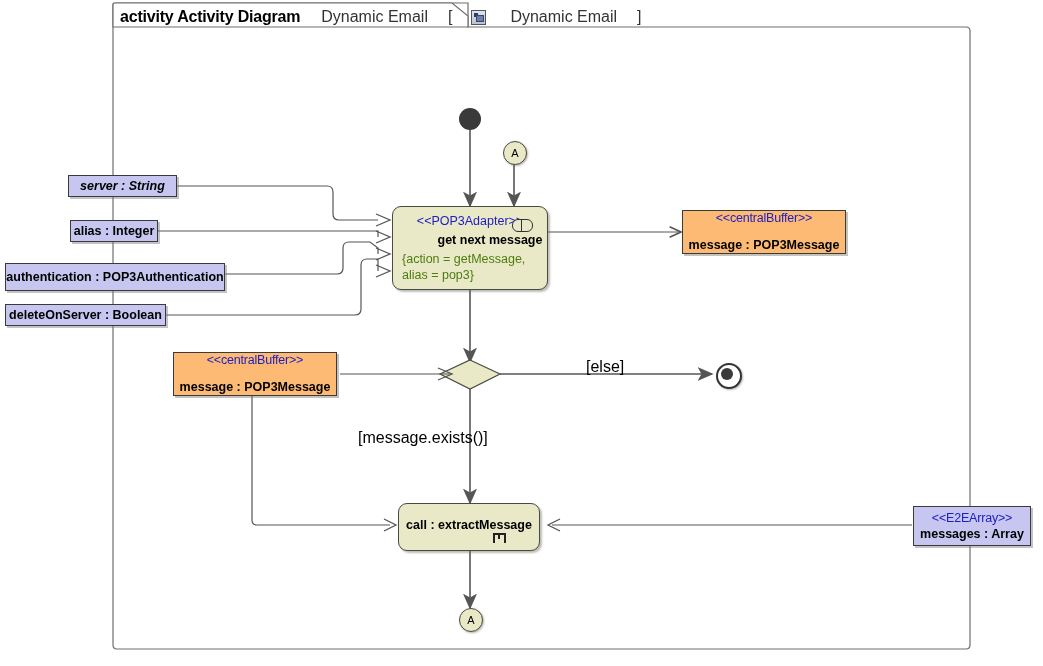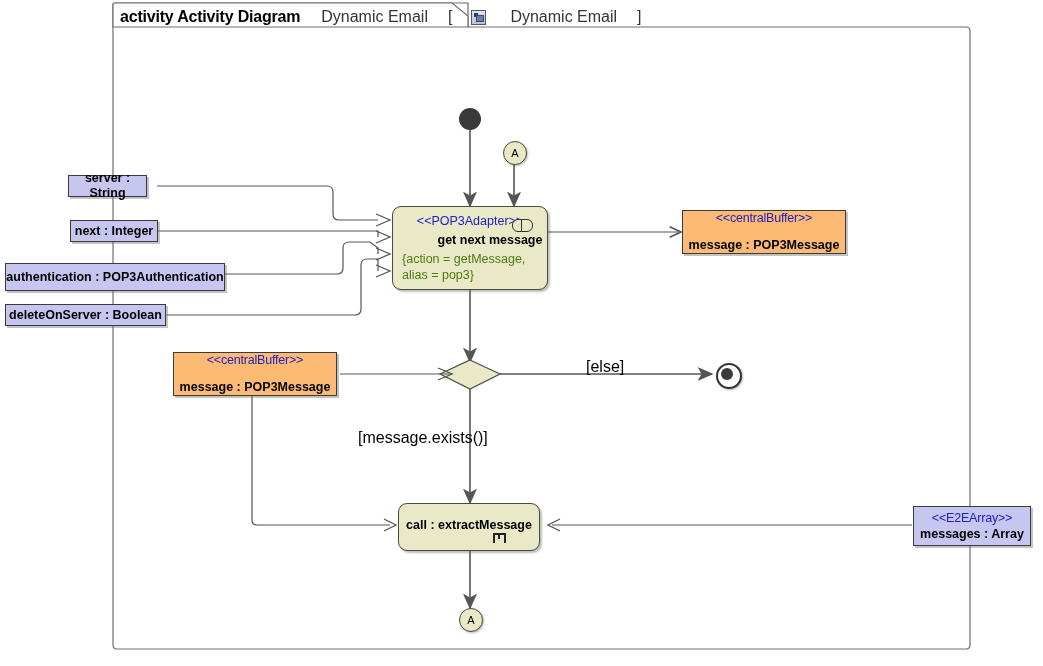--- a/index.html
+++ b/index.html
@@ -321,26 +321,26 @@
 
 <div class="uml-box param" style="left:913px; top:506px; width:118px; height:40px;">
   <div class="stereo">&lt;&lt;E2EArray&gt;&gt;</div>
   <div class="nm-bold" style="margin-top:1px;">messages : Array</div>
 </div>
 
 <div class="conn-circle" style="left:459px; top:608px;">
   <span>A</span>
 </div>
 
-<div class="uml-box param" style="left:68px; top:175px; width:79px; height:22px;">
+<div class="uml-box param" style="left:68px; top:175px; width:109px; height:22px;font-style:italic;">
   <div class="nm-bold">server : String</div>
 </div>
 
 <div class="uml-box param" style="left:70px; top:220px; width:88px; height:22px;">
-  <div class="nm-bold">next : Integer</div>
+  <div class="nm-bold">alias : Integer</div>
 </div>
 
 <div class="uml-box param" style="left:5px; top:263px; width:220px; height:28px;">
   <div class="nm-bold">authentication : POP3Authentication</div>
 </div>
 
 <div class="uml-box param" style="left:5px; top:304px; width:161px; height:22px;">
   <div class="nm-bold">deleteOnServer : Boolean</div>
 </div>
 

